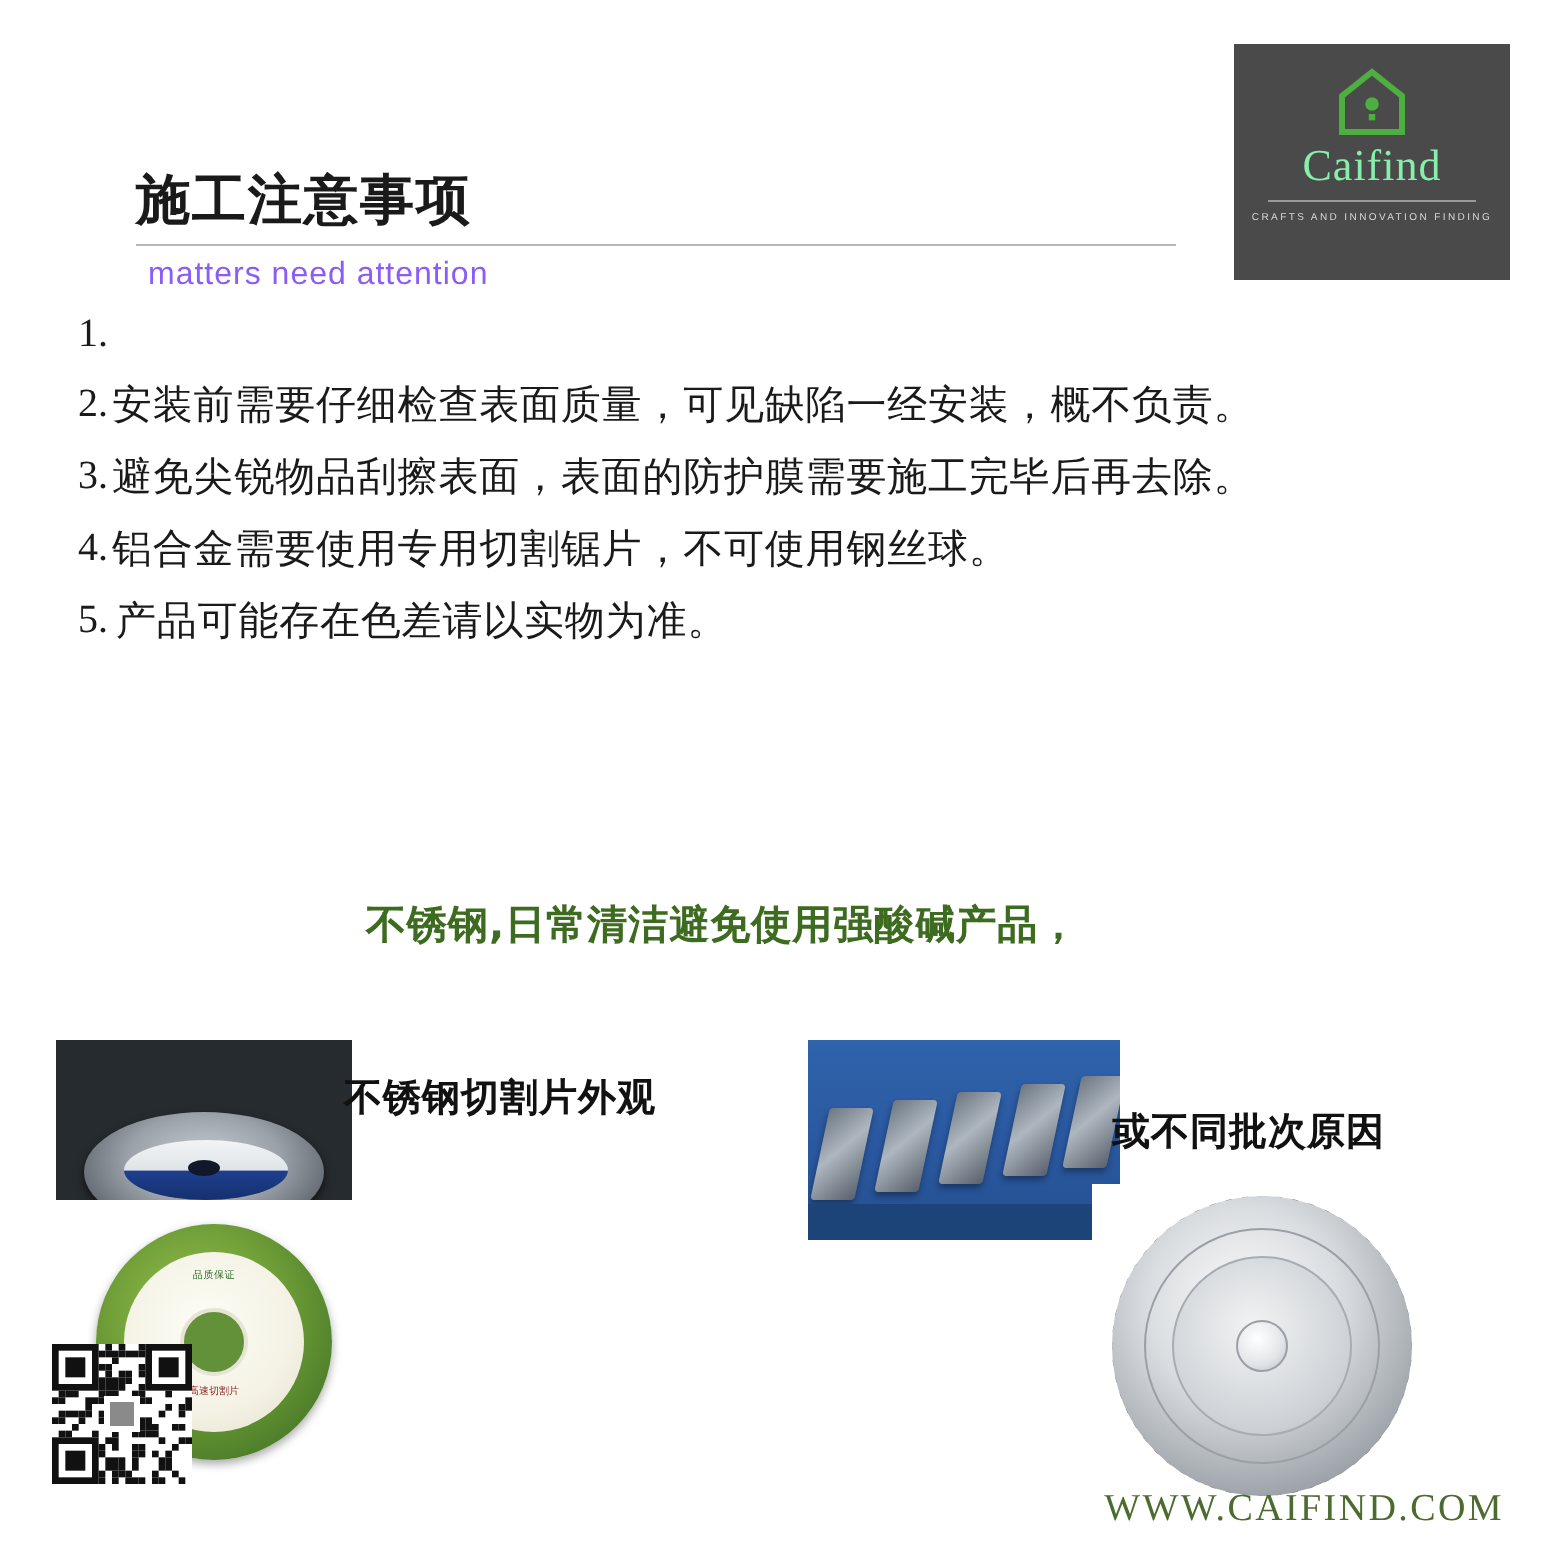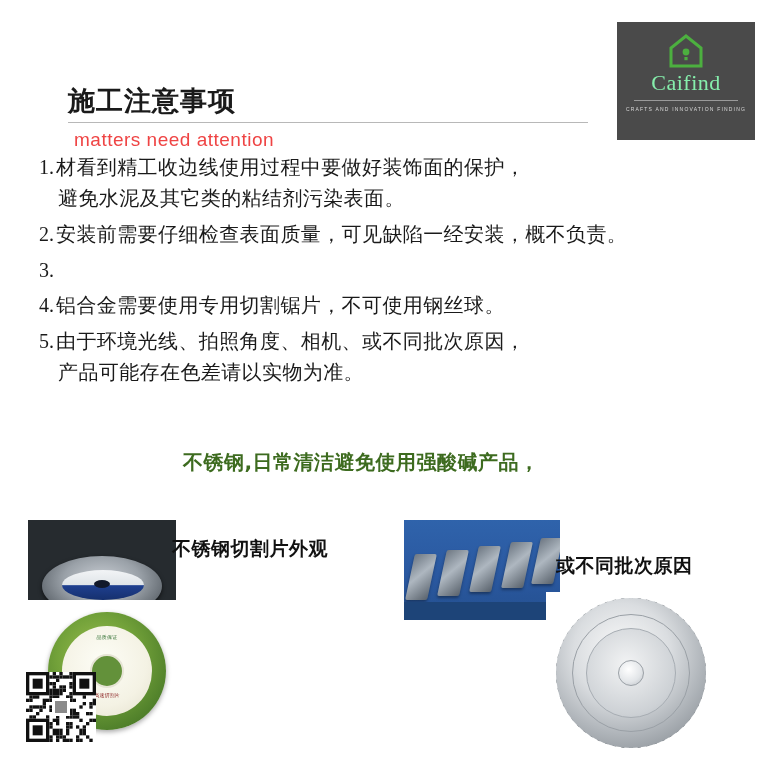--- a/index.html
+++ b/index.html
@@ -44,22 +44,22 @@
     line-height: 34px;
     font-family: "DejaVu Sans", "Liberation Sans", sans-serif;
   }
   .title-rule {
     width: 520px;
     height: 1px;
     background: #b8b8b8;
     margin: 4px 0 6px 0;
   }
   .title-en {
-    font-size: 19px;
-    color: #ef4444;
+    font-size: 16px;
+    color: #8b5cf6;
     letter-spacing: 0.5px;
     padding-left: 6px;
     font-family: "Liberation Sans", sans-serif;
   }
 
   
   .logo-box {
     position: absolute;
     left: 617px;
     top: 22px;
@@ -411,48 +411,46 @@
       <div class="logo-word">Caifind</div>
       <div class="logo-rule"></div>
       <div class="logo-sub">CRAFTS AND INNOVATION FINDING</div>
     </div>
   </div>
 
   <div class="notes">
 
     <div class="note">
       <div class="note-num">1.</div>
-      <div class="note-text">
-        <span>材看到精工收边线使用过程中要做好装饰面的保护，</span>
-        <span class="note-line2">避免水泥及其它类的粘结剂污染表面。</span>
-      </div>
     </div>
 
     <div class="note">
       <div class="note-num">2.</div>
       <div class="note-text">
         <span>安装前需要仔细检查表面质量，可见缺陷一经安装，概不负责。</span>
       </div>
     </div>
 
     <div class="note">
       <div class="note-num">3.</div>
+      <div class="note-text">
+        <span>避免尖锐物品刮擦表面，表面的防护膜需要施工完毕后再去除。</span>
+      </div>
     </div>
 
     <div class="note">
       <div class="note-num">4.</div>
       <div class="note-text">
         <span>铝合金需要使用专用切割锯片，不可使用钢丝球。</span>
       </div>
     </div>
 
     <div class="note">
       <div class="note-num">5.</div>
       <div class="note-text">
-        <span>由于环境光线、拍照角度、相机、或不同批次原因，</span>
         <span class="note-line2">产品可能存在色差请以实物为准。</span>
       </div>
     </div>
 
   </div>
 
   <div class="highlight">
     <div>不锈钢,日常清洁避免使用强酸碱产品，</div>
   </div>
 
@@ -690,14 +688,15 @@
         <rect x="50" y="3.3333333333333335" width="16.666666666666668" height="16.666666666666668" fill="#ffffff"></rect>
         <rect x="53.333333333333336" y="6.666666666666667" width="10" height="10" fill="#111111"></rect>
         <rect x="0" y="46.66666666666667" width="23.333333333333336" height="23.333333333333336" fill="#111111"></rect>
         <rect x="3.3333333333333335" y="50" width="16.666666666666668" height="16.666666666666668" fill="#ffffff"></rect>
         <rect x="6.666666666666667" y="53.333333333333336" width="10" height="10" fill="#111111"></rect>
         <rect x="26" y="26" width="18" height="18" fill="#ffffff"></rect>
         <rect x="29" y="29" width="12" height="12" fill="#8a8a8a"></rect>
       </svg>
   </div>
 
+  <div class="footer-url">WWW.CAIFIND.COM</div>
 
 </div>
 
 </body></html>

